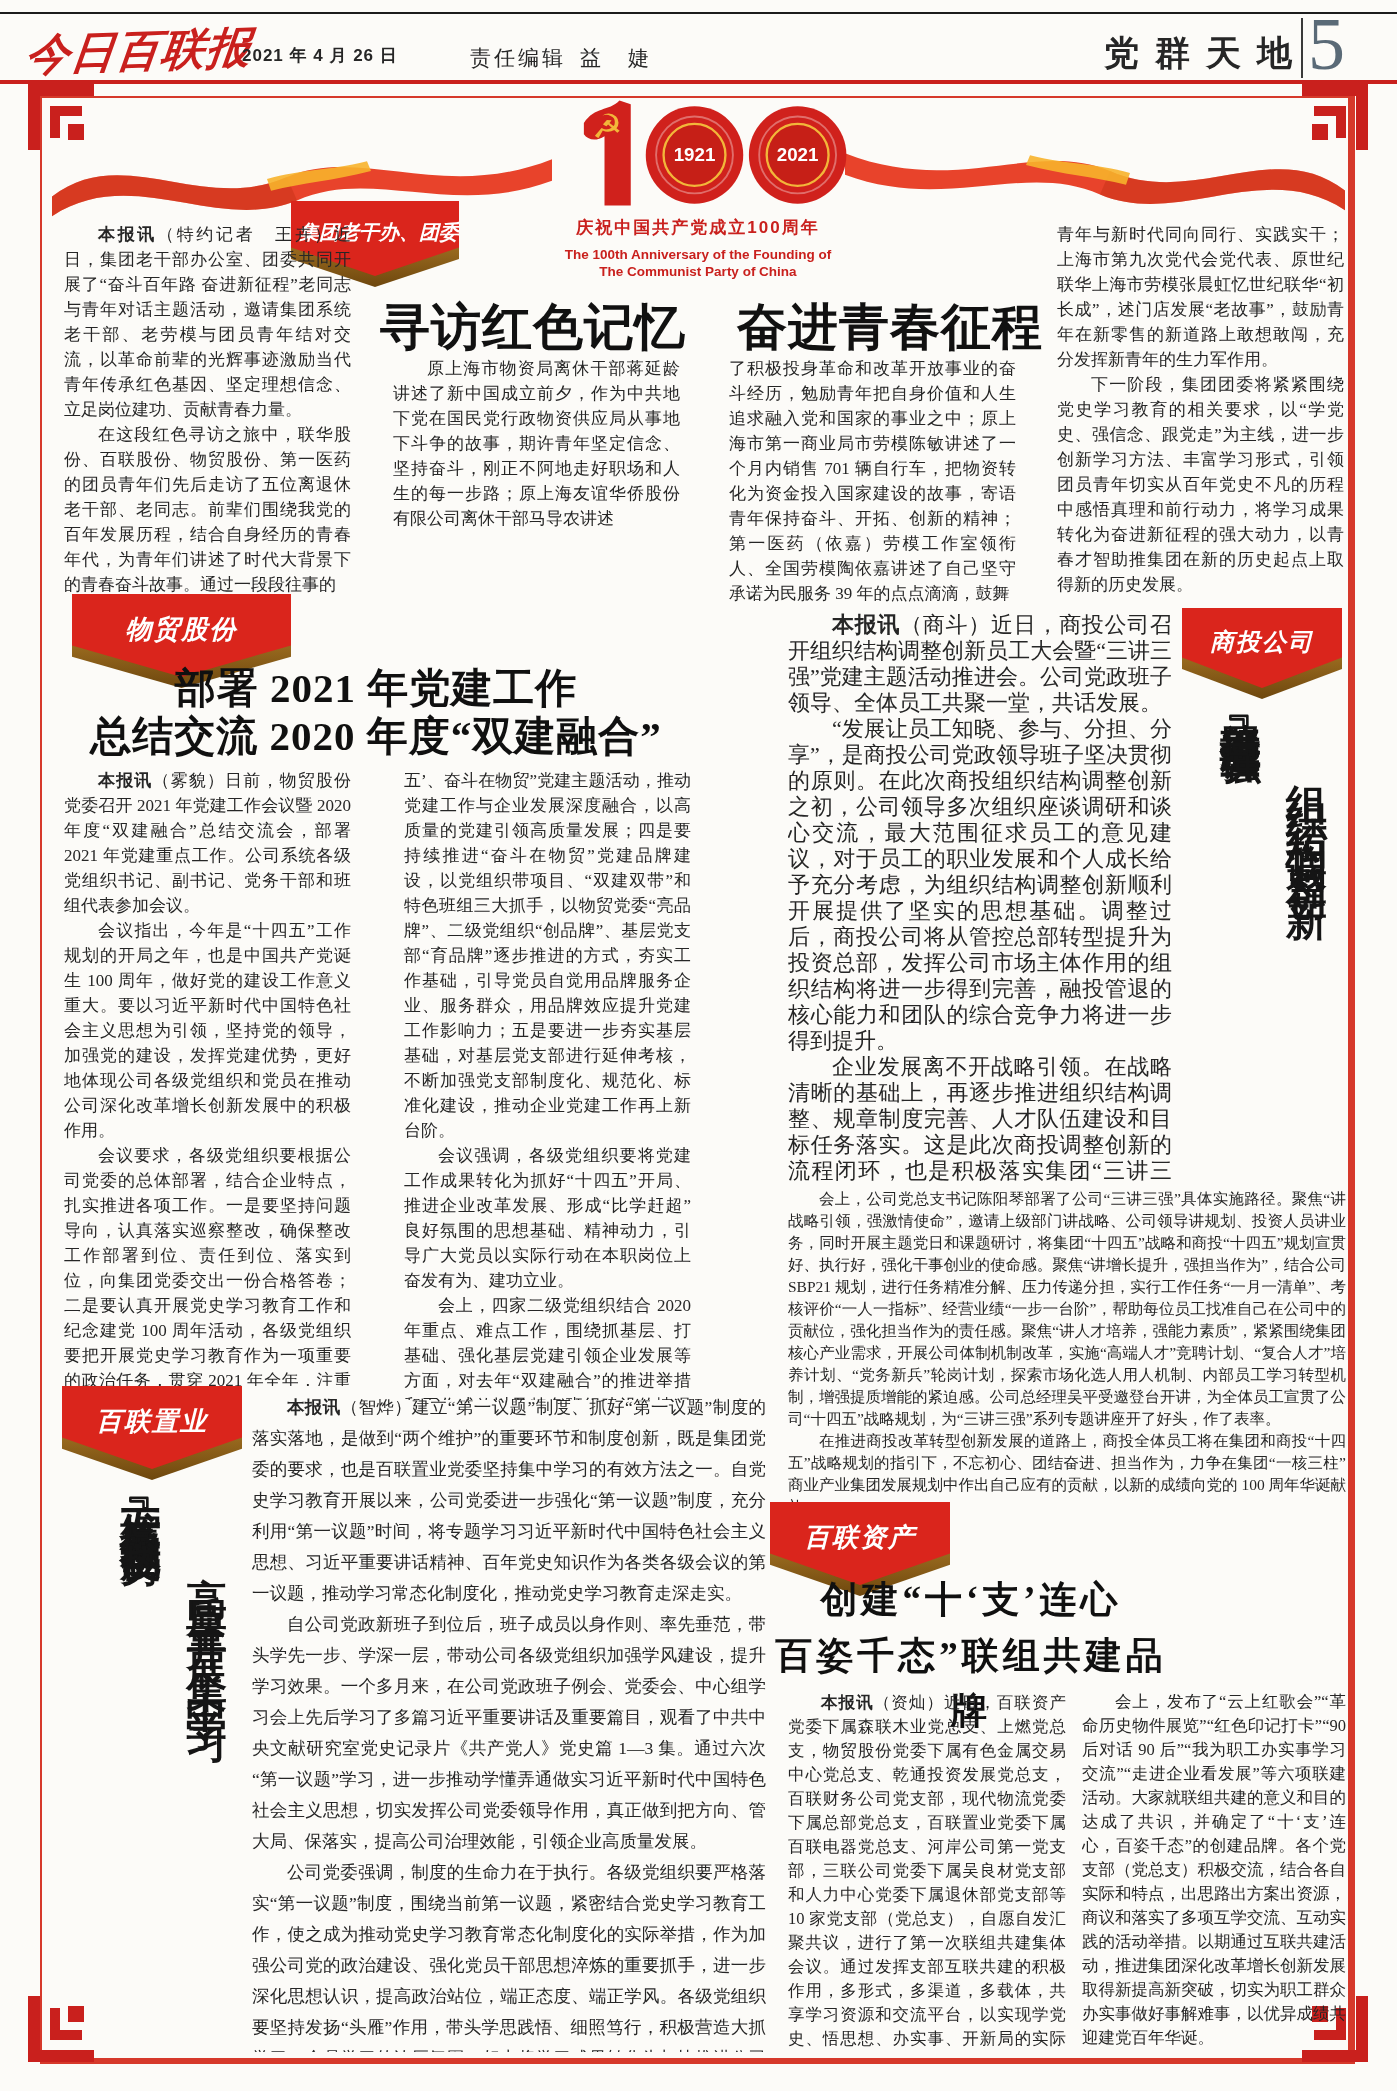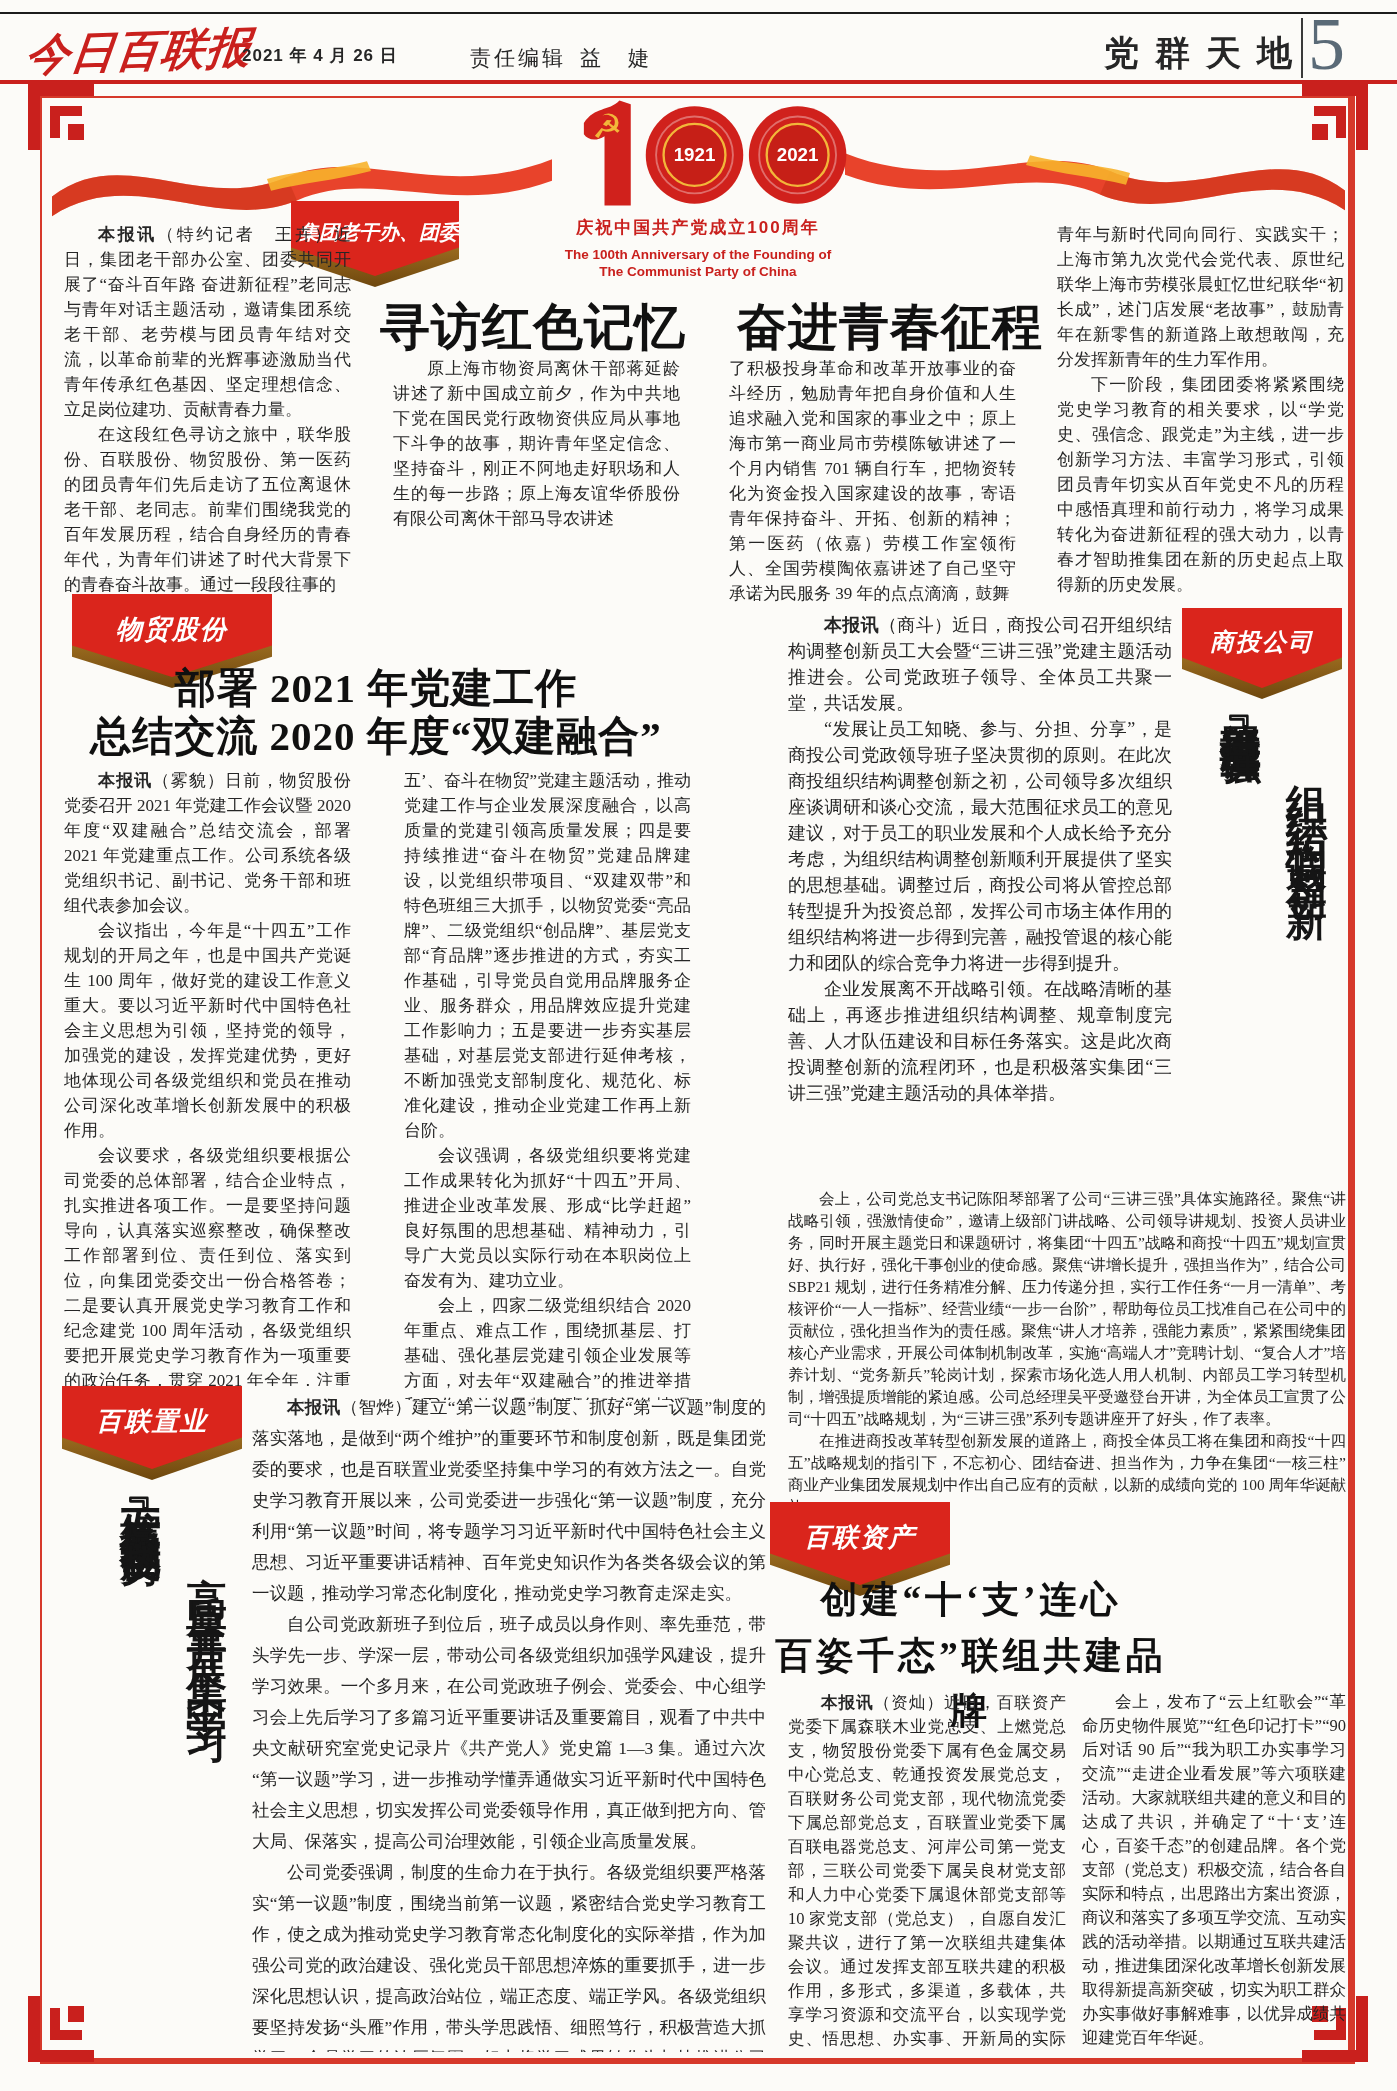--- a/index.html
+++ b/index.html
@@ -53,21 +53,21 @@
   
   .badge{position:absolute;text-align:center;}
   .badge .shadow{position:absolute;left:0;right:0;top:12px;bottom:-11px;
         background:linear-gradient(#c08a2e,#6e470e);
         clip-path:polygon(0 0,100% 0,100% 62%,50% 100%,0 62%);}
   .badge .face{position:relative;background:var(--badge_red);color:#fff;
         clip-path:polygon(0 0,100% 0,100% 62%,50% 100%,0 62%);
         padding:18px 8px 30px;font-weight:900;font-style:italic;font-size:26px;letter-spacing:2px;white-space:nowrap;}
   .badge-a1{left:291px;top:201px;width:168px;}
   .badge-a1 .face{font-size:20px;letter-spacing:0;}
-  .badge-a2{left:72px;top:594px;width:200px;}
+  .badge-a2{left:72px;top:594px;width:219px;}
   .badge-a3{left:1182px;top:608px;width:160px;}
   .badge-a3 .face{font-size:24px;}
   .badge-a4{left:62px;top:1386px;width:180px;}
   .badge-a5{left:770px;top:1502px;width:180px;}
 
   
   .art{position:absolute;overflow:hidden;}
   .art p{margin:0;text-indent:2em;text-align:justify;font-size:17px;line-height:25px;}
   .art p.flush{text-indent:0;}
   .art .lead{font-family:"Liberation Sans",sans-serif;font-weight:700;font-style:normal;}
@@ -81,21 +81,21 @@
   .a1c4{left:1057px;top:222px;width:287px;height:384px;}
 
   
   .h-a2{position:absolute;left:62px;top:664px;width:628px;text-align:center;
         font-weight:900;font-size:41px;line-height:1.18;color:#101010;letter-spacing:1px;}
   .a2c1{left:64px;top:768px;width:287px;height:618px;}
   .a2c2{left:404px;top:768px;width:287px;height:632px;}
 
   
   .a3c1{left:788px;top:612px;width:384px;height:572px;}
-  .a3c1 p{font-size:18px;line-height:26px;}
+  .a3c1 p{font-size:22px;line-height:26px;}
   .a3cont{left:788px;top:1188px;width:558px;height:314px;}
   .a3cont p{font-size:15.5px;line-height:22px;}
   .vt{position:absolute;writing-mode:vertical-rl;font-weight:900;color:#151515;}
   .vt p{margin:0 11px;text-indent:0;}
   .vt-a3{left:1178px;top:690px;width:168px;height:470px;font-size:41px;}
   .vt-a3 p:nth-child(1){padding-top:62px;letter-spacing:16px;}
   .vt-a3 p:nth-child(2){letter-spacing:3px;}
   
   .vt-a4{left:64px;top:1478px;width:182px;height:574px;font-size:41px;}
   .vt-a4 p:nth-child(1){padding-top:66px;letter-spacing:19px;}

